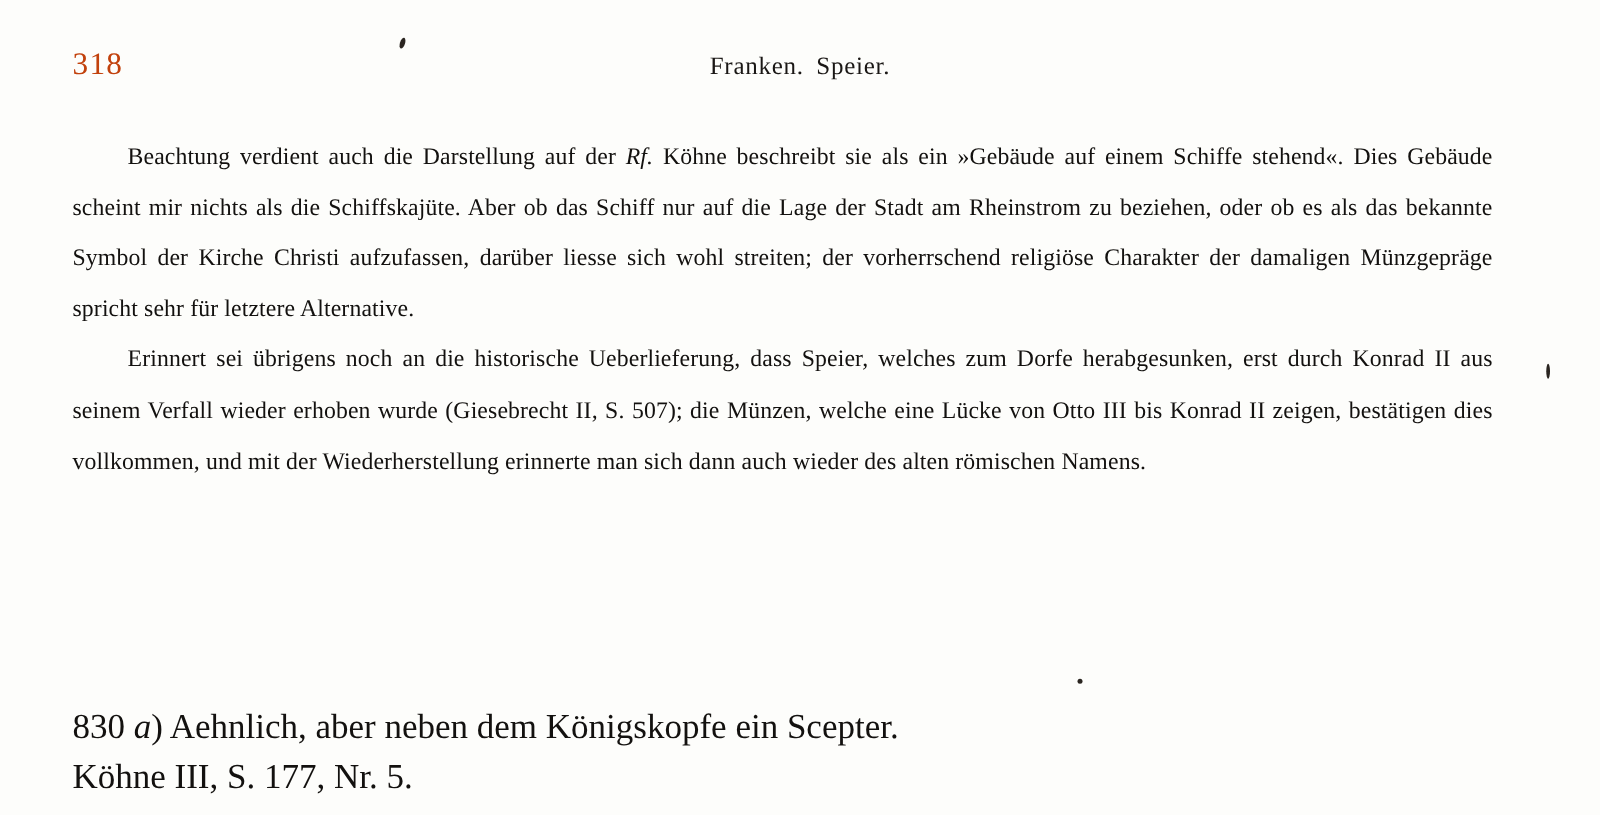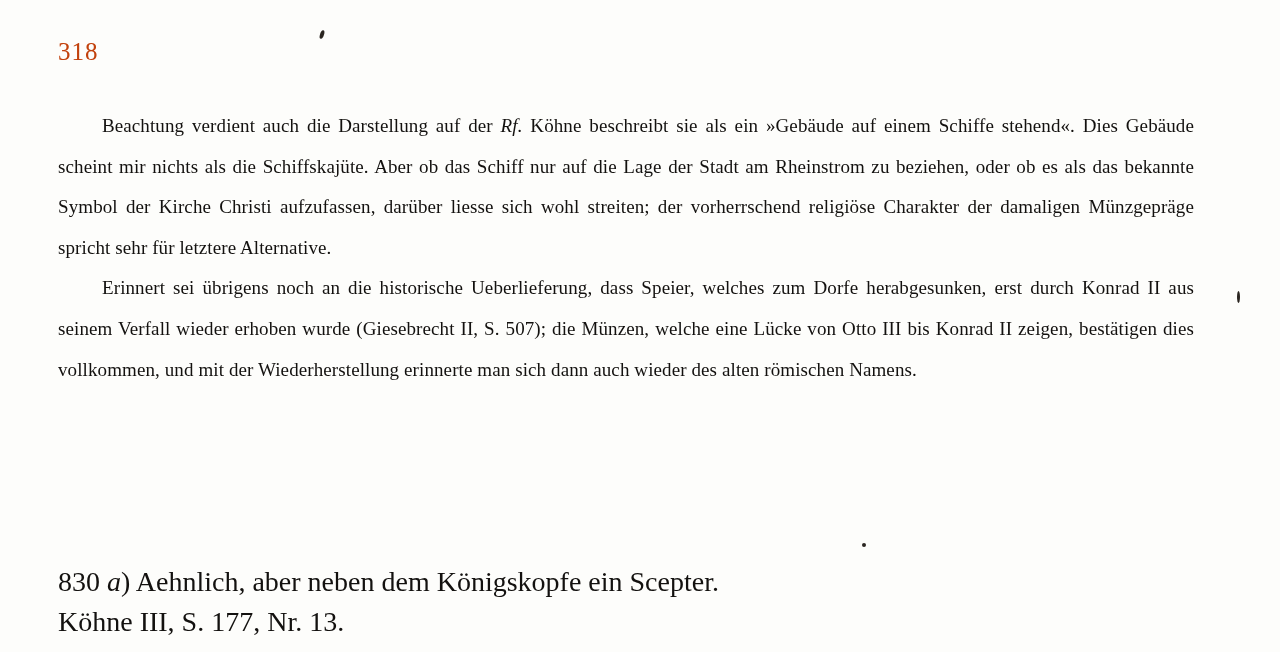--- a/index.html
+++ b/index.html
@@ -91,33 +91,36 @@
     display: block;
   }
 </style>
 </head>
 <body>
 
 <div class="page">
 
   <div class="header">
     <div class="folio">318</div>
+    <div class="running-title">
+      <span>Franken.</span><span class="sep"></span><span>Speier.</span>
+    </div>
   </div>
 
   <div class="speck speck-a"></div>
   <div class="speck speck-b"></div>
   <div class="speck speck-c"></div>
 
   <div class="body-block">
     <p class="para">
       <span class="indent"></span><span>Beachtung verdient auch die Darstellung auf der </span><span class="italic">Rf.</span><span>  Köhne beschreibt sie als ein »Gebäude auf einem Schiffe stehend«.  Dies Gebäude scheint mir nichts als die Schiffskajüte.  Aber ob das Schiff nur auf die Lage der Stadt am Rheinstrom zu beziehen, oder ob es als das bekannte Symbol der Kirche Christi aufzufassen, darüber liesse sich wohl streiten; der vorherrschend religiöse Charakter der damaligen Münzgepräge spricht sehr für letztere Alternative.</span>
     </p>
     <p class="para">
       <span class="indent"></span><span>Erinnert sei übrigens noch an die historische Ueberlieferung, dass Speier, welches zum Dorfe herabgesunken, erst durch Konrad II aus seinem Verfall wieder erhoben wurde (Giesebrecht II, S. 507); die Münzen, welche eine Lücke von Otto III bis Konrad II zeigen, bestätigen dies vollkommen, und mit der Wiederherstellung erinnerte man sich dann auch wieder des alten römischen Namens.</span>
     </p>
   </div>
 
   <div class="footnote">
     <span>830</span><span>&nbsp;</span><span class="italic">a</span><span>) Aehnlich, aber neben dem Königskopfe ein Scepter.</span>
-    <span class="line2">Köhne III, S. 177, Nr. 13.</span>
+    <span class="line2">Köhne III, S. 177, Nr. 5.</span>
   </div>
 
 </div>
 
 </body></html>

